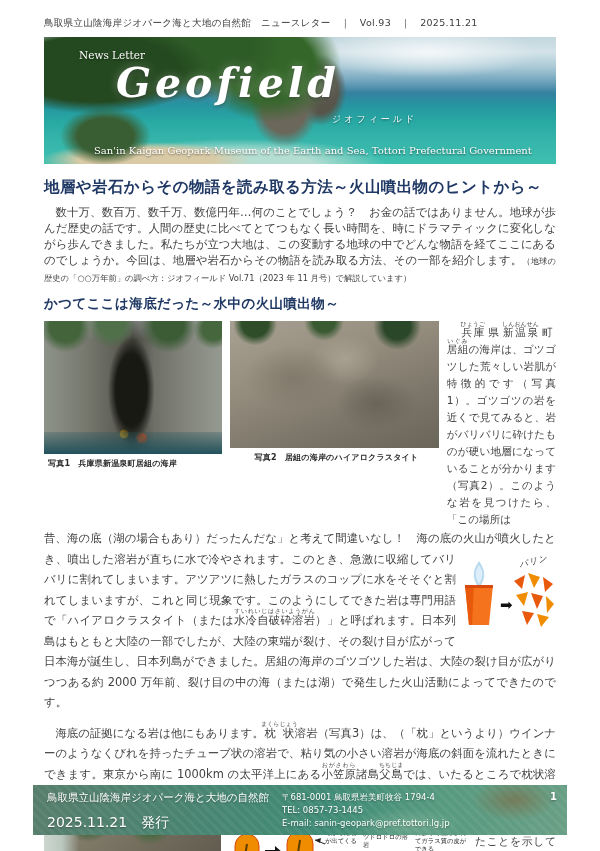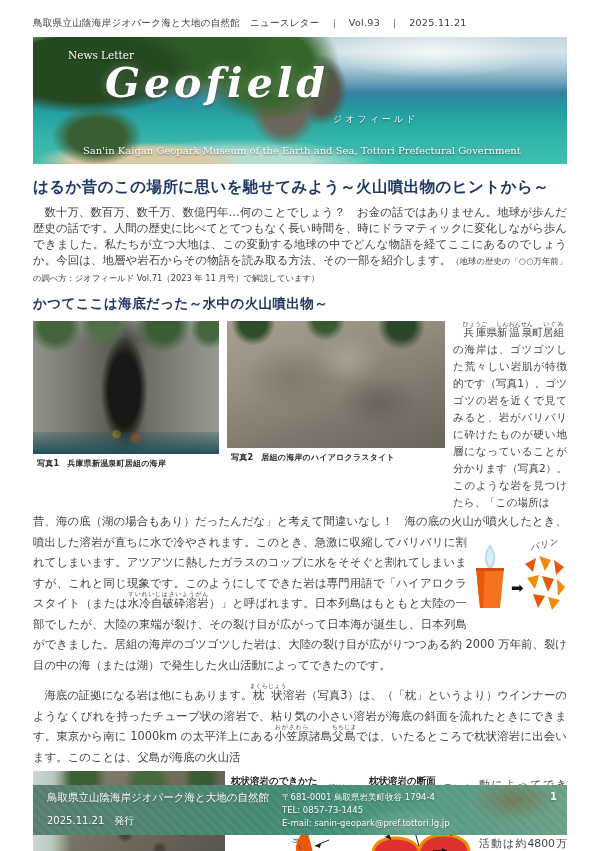--- a/index.html
+++ b/index.html
@@ -1,59 +1,59 @@
 <!DOCTYPE html>
 <html><head>
 <meta charset="utf-8">
 <style>
   * { margin:0; padding:0; box-sizing:border-box; }
   html,body { width:600px; background:#ffffff; font-family:"DejaVu Sans","Liberation Sans",sans-serif; }
   body { width:600px; height:851px; overflow:hidden; color:#3d3d3d; }
-  .page { width:600px; height:848px; padding:0 33px; position:relative; }
+  .page { width:600px; height:848px; padding:0 44px; position:relative; }
 
   
   .topbar { padding-top:17px; font-size:9.5px; color:#3c3c3c; letter-spacing:.3px; }
 
   
   .banner { position:relative; margin-top:7px; height:127px; overflow:hidden;
     background:
       radial-gradient(ellipse 150px 60px at 10% 25%, #24481f 55%, rgba(36,72,31,0) 75%),
       radial-gradient(ellipse 130px 70px at 28% 8%, #2e5c27 50%, rgba(46,92,39,0) 75%),
       radial-gradient(ellipse 100px 80px at 44% 22%, #346629 45%, rgba(52,102,41,0) 72%),
       radial-gradient(ellipse 55px 65px at 47% 55%, #6b675a 40%, rgba(107,103,90,0) 62%),
       radial-gradient(ellipse 40px 55px at 54% 42%, #57544a 42%, rgba(87,84,74,0) 65%),
       radial-gradient(ellipse 70px 45px at 12% 78%, #3a5e33 40%, rgba(58,94,51,0) 65%),
       radial-gradient(ellipse 150px 26px at 20% 97%, #d9caa6 45%, rgba(217,202,166,0) 70%),
       radial-gradient(ellipse 210px 36px at 38% 100%, #b5ded2 35%, rgba(181,222,210,0) 70%),
       radial-gradient(ellipse 170px 40px at 75% 12%, rgba(255,255,255,.75), rgba(255,255,255,0) 65%),
       linear-gradient(180deg,#c3d7de 0%,#d2e2e8 12%,#a9c9d6 24%,#6aa0ba 36%,#35819f 44%,#2595a0 54%,#28a8a3 66%,#35b4aa 80%,#3ec0b0 100%);
   }
   .banner .newsletter-label { position:absolute; left:35px; top:12px; color:#fff; font-family:"DejaVu Serif","Liberation Serif",serif; font-size:10.5px; text-shadow:0 1px 2px rgba(0,0,0,.45); }
   .banner .geofield-title { position:absolute; left:72px; top:22px; color:#fff; font-family:"DejaVu Serif","Liberation Serif",serif; font-style:italic; font-weight:bold; font-size:41px; letter-spacing:4px; text-shadow:0 2px 4px rgba(0,0,0,.35), 0 0 10px rgba(255,255,255,.35);text-align:center; }
-  .banner .geofield-kana { position:absolute; left:300px; top:76px; color:#fff; font-size:9px; letter-spacing:3px; text-shadow:0 1px 2px rgba(0,0,0,.5); }
+  .banner .geofield-kana { position:absolute; left:288px; top:76px; color:#fff; font-size:9px; letter-spacing:3px; text-shadow:0 1px 2px rgba(0,0,0,.5); }
   .banner .vol-box { position:absolute; right:28px; top:44px; color:#fff; font-family:"DejaVu Serif","Liberation Serif",serif; text-shadow:0 2px 3px rgba(0,0,0,.4); }
   .banner .vol-prefix { font-size:22px; font-weight:bold; vertical-align:10px; }
   .banner .vol-num { font-size:44px; }
   .banner .banner-subtitle { position:absolute; left:50px; bottom:8px; color:#fff; font-family:"DejaVu Serif","Liberation Serif",serif; font-size:10px; text-shadow:0 1px 2px rgba(0,0,0,.55); }
 
   
   .h1 { margin-top:13px; color:#1f3864; font-size:15.5px; font-weight:bold; letter-spacing:.4px; }
   .h2 { margin-top:9px; color:#1f3864; font-size:13.5px; font-weight:bold; letter-spacing:.4px; }
 
   
   .intro { margin-top:6px; font-size:11.4px; line-height:16px; text-align:justify; color:#3f3f3f; }
   .intro .note { font-size:8.3px; color:#3f3f3f; }
   p.body-text { font-size:11.4px; line-height:20.5px; text-align:justify; color:#3f3f3f; }
   ruby rt { font-size:6px; letter-spacing:0; }
 
   
   .photo-row { display:flex; margin-top:8px; }
   .figure { display:flex; flex-direction:column; }
   .fig1 { width:186px; }
-  .fig2 { width:218px; margin-left:8px; }
+  .fig2 { width:218px; margin-left:8px;text-align:center; }
   .caption { font-size:8px; font-weight:bold; color:#2a2a2a; margin-top:4px; letter-spacing:.2px; }
   .fig1 .caption, .fig2 .caption { padding-left:4px; }
   .photo { width:100%; }
   .photo1 { height:133px; position:relative;
     background:
       radial-gradient(circle 26px at 12% 4%, #44653c 60%, rgba(68,101,60,0) 100%),
       radial-gradient(circle 24px at 38% 2%, #50704a 55%, rgba(80,112,74,0) 100%),
       radial-gradient(circle 28px at 70% 3%, #3c5c36 55%, rgba(60,92,54,0) 100%),
       radial-gradient(circle 20px at 95% 6%, #46663e 55%, rgba(70,102,62,0) 100%),
       radial-gradient(ellipse 26px 60px at 49% 52%, #191914 60%, rgba(25,25,20,0) 90%),
@@ -113,39 +113,39 @@
 
   
   .footer { position:absolute; left:33px; right:33px; bottom:13px; height:50px; color:#fff; display:flex; padding:6px 10px 6px 14px;
     background:
       radial-gradient(ellipse 60px 30px at 90% 30%, rgba(130,95,55,.55), rgba(130,95,55,0) 70%),
       radial-gradient(ellipse 80px 24px at 70% 80%, rgba(220,230,210,.22), rgba(220,230,210,0) 70%),
       repeating-linear-gradient(45deg, rgba(255,255,255,.05) 0 3px, rgba(255,255,255,0) 3px 7px),
       linear-gradient(100deg,#577e6d 0%,#4a8471 28%,#408c76 55%,#569a80 76%,#699f85 100%); }
   .footer .f-left { width:235px; }
   .footer .f-org { font-size:10.5px; text-shadow:0 1px 2px rgba(0,0,0,.35); }
-  .footer .f-date { font-size:10px; margin-top:9px; text-shadow:0 1px 2px rgba(0,0,0,.35); }
+  .footer .f-date { font-size:14px; margin-top:9px; text-shadow:0 1px 2px rgba(0,0,0,.35); }
   .footer .f-mid { flex:1; font-size:8.5px; line-height:13px; text-shadow:0 1px 2px rgba(0,0,0,.35); }
   .footer .f-page { width:16px; text-align:right; font-size:10px; font-weight:bold; text-shadow:0 1px 2px rgba(0,0,0,.35); }
 </style>
 </head>
 <body>
 
 <div class="page">
 
   <div class="topbar">鳥取県立山陰海岸ジオパーク海と大地の自然館　ニュースレター　｜　Vol.93　｜　2025.11.21</div>
 
   <div class="banner">
     <div class="newsletter-label">News Letter</div>
     <div class="geofield-title">Geofield</div>
     <div class="geofield-kana">ジオフィールド</div>
     <div class="banner-subtitle">San'in Kaigan Geopark Museum of the Earth and Sea, Tottori Prefectural Government</div>
   </div>
 
-  <div class="h1">はるか昔のこの場所に思いを馳せてみよう～火山噴出物のヒントから～</div>
+  <div class="h1">地層や岩石からその物語を読み取る方法～火山噴出物のヒントから～</div>
 
   <p class="intro"><span>　数十万、数百万、数千万、数億円年…何のことでしょう？　お金の話ではありません。地球が歩んだ歴史の話です。人間の歴史に比べてとてつもなく長い時間を、時にドラマティックに変化しながら歩んできました。私たちが立つ大地は、この変動する地球の中でどんな物語を経てここにあるのでしょうか。今回は、地層や岩石からその物語を読み取る方法、その一部を紹介します。</span><span class="note">（地球の歴史の「○○万年前」の調べ方：ジオフィールド Vol.71（2023 年 11 月号）で解説しています）</span></p>
 
   <div class="h2">かつてここは海底だった～水中の火山噴出物～</div>
 
   <div class="photo-row">
     <div class="figure fig1">
       <div class="photo photo1"></div>
       <div class="caption">写真1　兵庫県新温泉町居組の海岸</div>
     </div>

